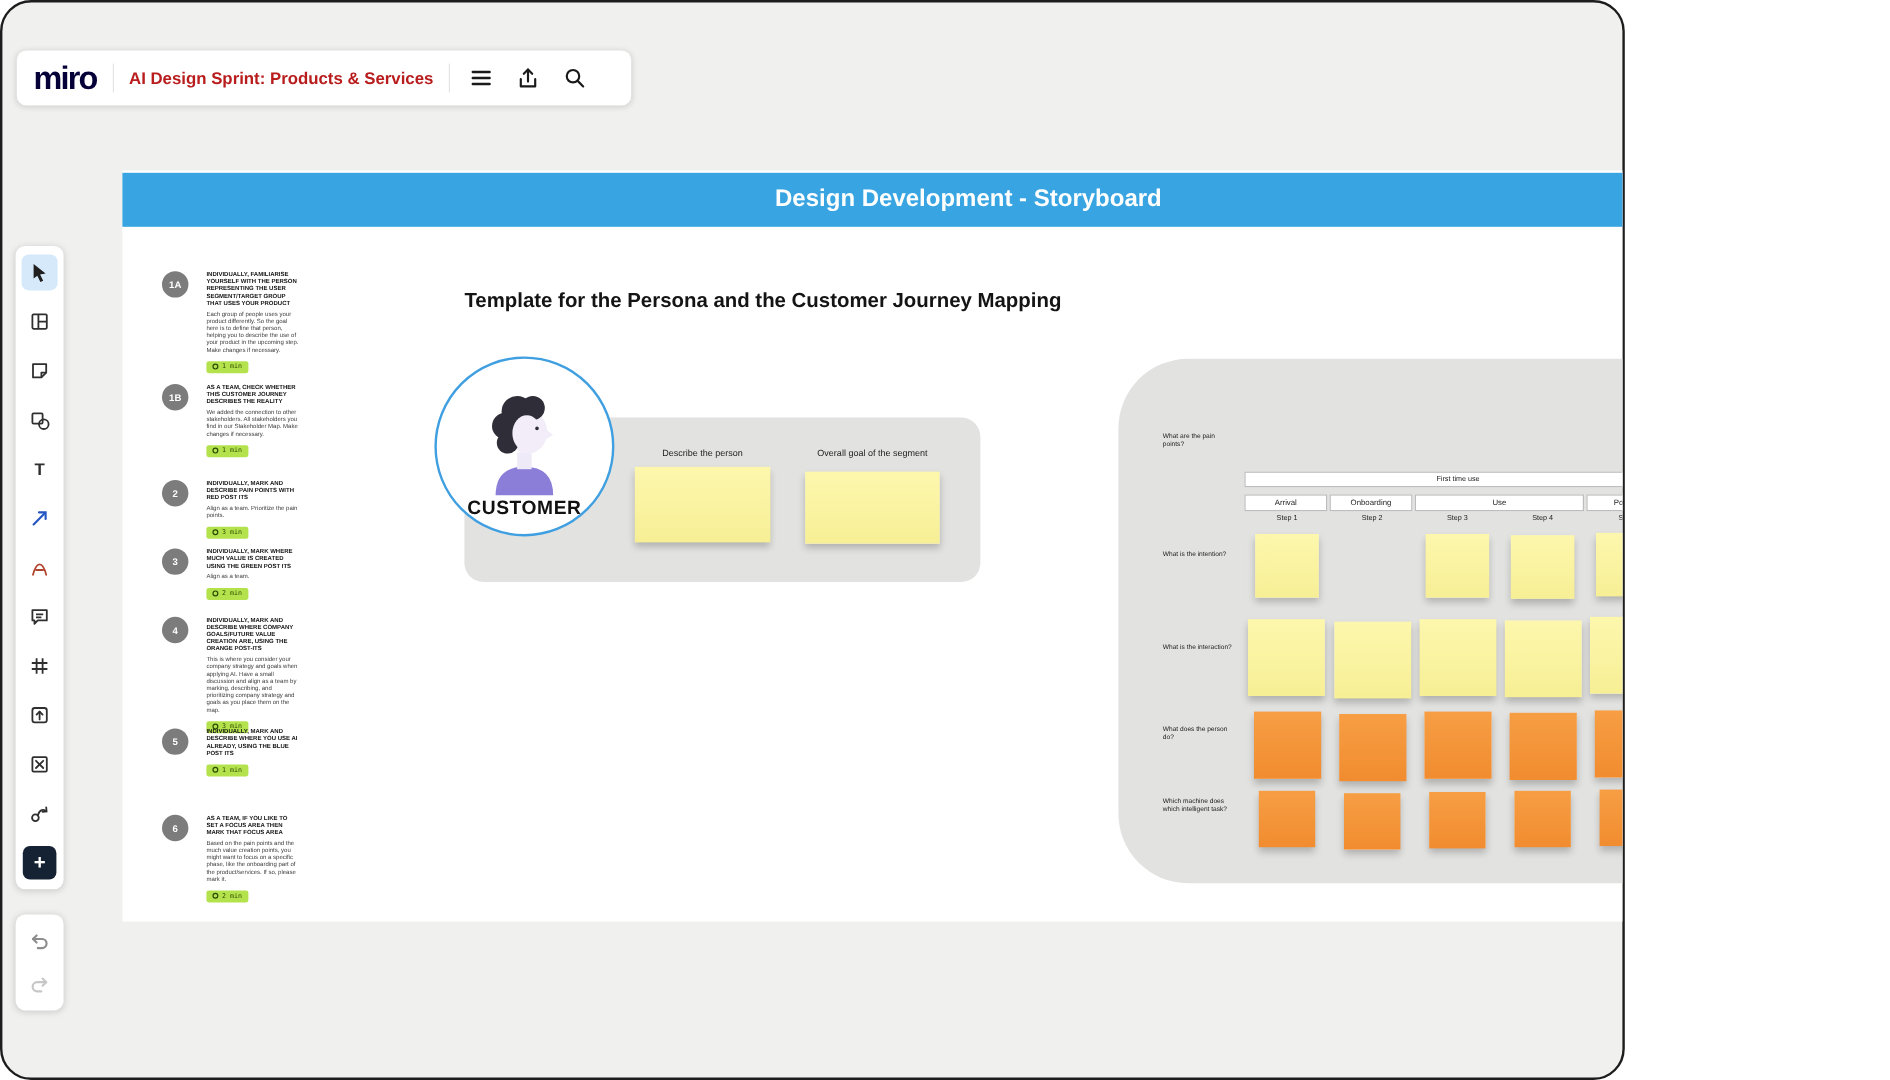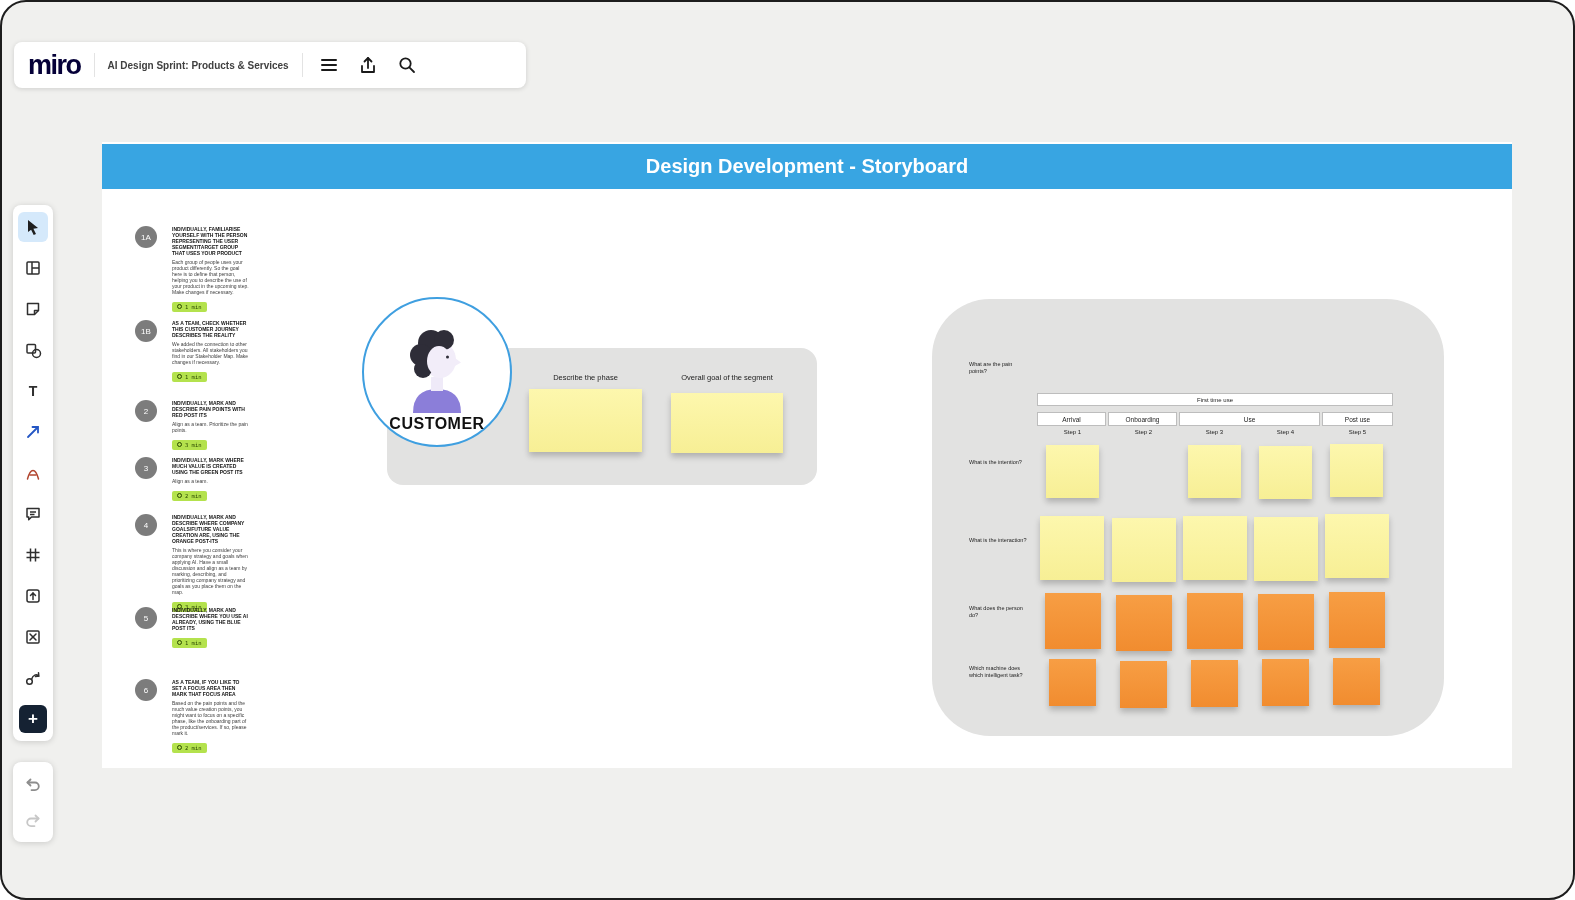--- a/index.html
+++ b/index.html
@@ -1,26 +1,26 @@
 <!DOCTYPE html>
 <html><head>
 <meta charset="utf-8">
 <style>
   * { margin:0; padding:0; box-sizing:border-box; }
   html,body { width:1575px; height:900px; background:#ffffff; font-family:"Liberation Sans", sans-serif; }
-  .frame { position:absolute; left:0; top:0; width:1575px; height:900px; background:#f0f0ee;
+  .frame { position:absolute; left:0; top:0; width:1354px; height:900px; background:#f0f0ee;
            border:2px solid #1d1d1d; border-radius:26px; overflow:hidden; }
 
   
   .topbar { position:absolute; left:12px; top:40px; width:512px; height:46px; background:#fff;
             border-radius:8px; box-shadow:0 1px 5px rgba(0,0,0,.14); display:flex; align-items:center;
             padding:0 14px; gap:13px; }
   .logo { font-size:27px; font-weight:bold; letter-spacing:-1.5px; color:#050038; line-height:1; }
   .vdiv { width:1px; height:24px; background:#e3e3e3; }
-  .board-title { font-size:10px; font-weight:bold; color:#404040; white-space:nowrap; }
+  .board-title { font-size:14px; font-weight:bold; color:#b91c1c; white-space:nowrap; }
   .tb-icon { width:26px; height:26px; display:flex; align-items:center; justify-content:center; cursor:pointer; }
 
   
   .toolbar { position:absolute; left:11px; top:203px; width:40px; background:#fff; border-radius:8px;
              box-shadow:0 1px 6px rgba(0,0,0,.16); display:flex; flex-direction:column; align-items:center;
              padding:7px 0; gap:11px; }
   .tool { width:30px; height:30px; border-radius:6px; display:flex; align-items:center; justify-content:center; cursor:pointer; }
   .tool.active { background:#d5e9fb; }
   .plus-btn { width:28px; height:28px; background:#152233; border-radius:6px; color:#fff; font-size:17px;
               display:flex; align-items:center; justify-content:center; font-weight:bold; }
@@ -29,21 +29,21 @@
                 justify-content:space-evenly; }
 
   
   .board-canvas { position:absolute; left:100px; top:140px; width:1410px; height:626px; background:#ffffff; }
   .board-header { position:absolute; left:0; top:2px; width:100%; height:45px; background:#38a5e2; color:#fff;
                   display:flex; align-items:center; justify-content:center; font-size:20px; font-weight:bold; }
 
   
   .step { position:absolute; left:33px; display:flex; gap:15px; width:120px; }
   .step-circle { width:22px; height:22px; border-radius:50%; background:#7c7c7c; color:#fff; font-size:8px;
-                 font-weight:normal; display:flex; align-items:center; justify-content:center; flex-shrink:0; }
+                 font-weight:bold; display:flex; align-items:center; justify-content:center; flex-shrink:0; }
   .step-text { width:78px; }
   .step-heading { font-size:5px; line-height:6px; font-weight:bold; color:#141414; text-transform:uppercase; }
   .step-body { font-size:5px; line-height:6px; color:#3d3d3d; margin-top:3px; }
   .badge { display:inline-flex; align-items:center; gap:3px; background:#b4e24d; border-radius:2px;
            padding:2px 5px; font-family:"DejaVu Sans Mono", monospace; font-size:5.5px; color:#2c4a00; margin-top:4px; }
   .clock { width:5px; height:5px; border:1px solid #2c4a00; border-radius:50%; display:inline-block; }
   .s-1a{top:84px} .s-1b{top:178px} .s-2{top:258px} .s-3{top:315px} .s-4{top:372px} .s-5{top:465px} .s-6{top:537px}
 
   
   .persona-heading { position:absolute; left:285px; top:99px; font-size:17px; font-weight:bold; color:#141414; }
@@ -280,38 +280,39 @@
       <span class="step-text">
         <div class="step-heading">As a team, if you like to set a focus area then mark that focus area</div>
         <div class="step-body">Based on the pain points and the much value creation points, you might want to focus on a specific phase, like the onboarding part of the product/services. If so, please mark it.</div>
         <span class="badge">
             <span class="clock"></span>
             <span>2 min</span>
           </span>
       </span>
     </div>
 
+    <div class="persona-heading">Template for the Persona and the Customer Journey Mapping</div>
     <div class="persona-panel"></div>
     <div class="avatar-circle">
       <svg width="88" height="86" viewBox="0 0 88 86">
         <path d="M20 86 Q20 62 44 62 Q68 62 68 86 Z" fill="#8b7ed9"></path>
         <rect x="38" y="50" width="12" height="14" fill="#efeaf8"></rect>
         <ellipse cx="47" cy="33" rx="16" ry="18" fill="#f2edf9"></ellipse>
         <path d="M62 31 l6 4.5 -6 3.5 Z" fill="#f2edf9"></path>
         <circle cx="55" cy="30" r="1.6" fill="#2e2d38"></circle>
         <circle cx="38" cy="16" r="13" fill="#2e2d38"></circle>
         <circle cx="51" cy="13" r="10" fill="#2e2d38"></circle>
         <circle cx="28" cy="28" r="11" fill="#2e2d38"></circle>
         <circle cx="30" cy="42" r="9" fill="#2e2d38"></circle>
         <ellipse cx="46" cy="34" rx="12" ry="15" fill="#f2edf9"></ellipse>
         <circle cx="54.5" cy="30" r="1.5" fill="#2e2d38"></circle>
       </svg>
       <span class="customer-label">CUSTOMER</span>
     </div>
-    <div class="note-label" style="left:427px; top:231px; width:113px;">Describe the phase</div>
+    <div class="note-label" style="left:427px; top:231px; width:113px;">Describe the person</div>
     <div class="note-label" style="left:569px; top:231px; width:112px;">Overall goal of the segment</div>
     <div class="sticky yellow" style="left:427px; top:247px; width:113px; height:63px;"></div>
     <div class="sticky yellow" style="left:569px; top:251px; width:112px; height:60px;"></div>
 
     <div class="storyboard">
 
       <div class="row-label rl-0">What are the pain points?</div>
       <div class="row-label rl-1">What is the intention?</div>
       <div class="row-label rl-2">What is the interaction?</div>
       <div class="row-label rl-3">What does the person do?</div>

